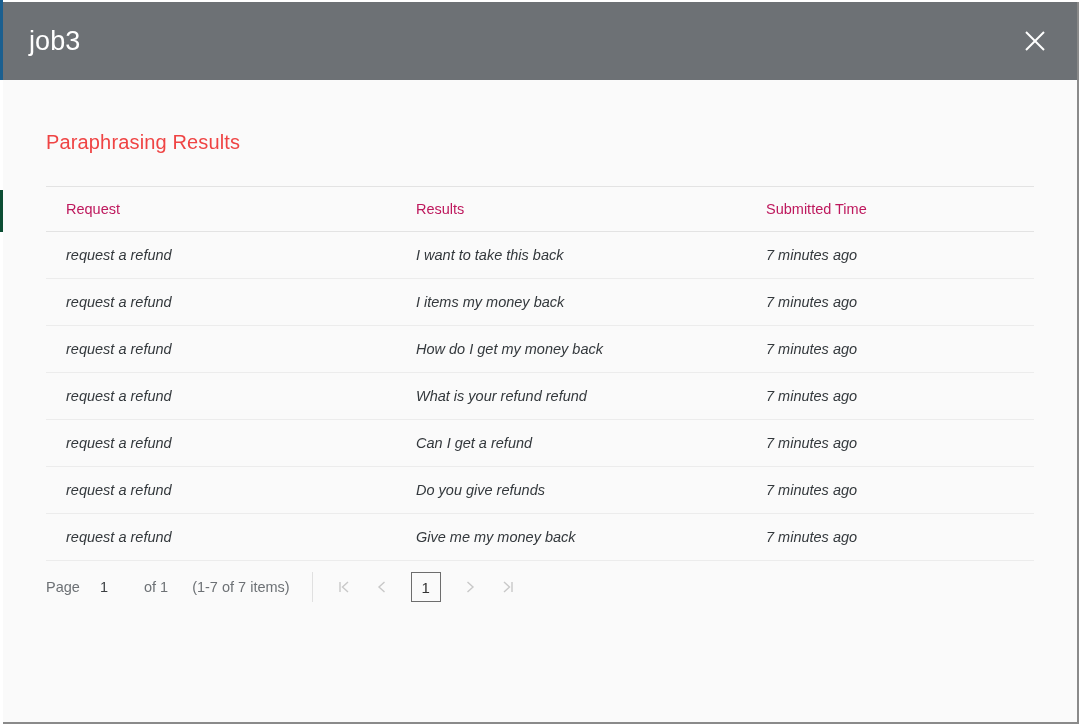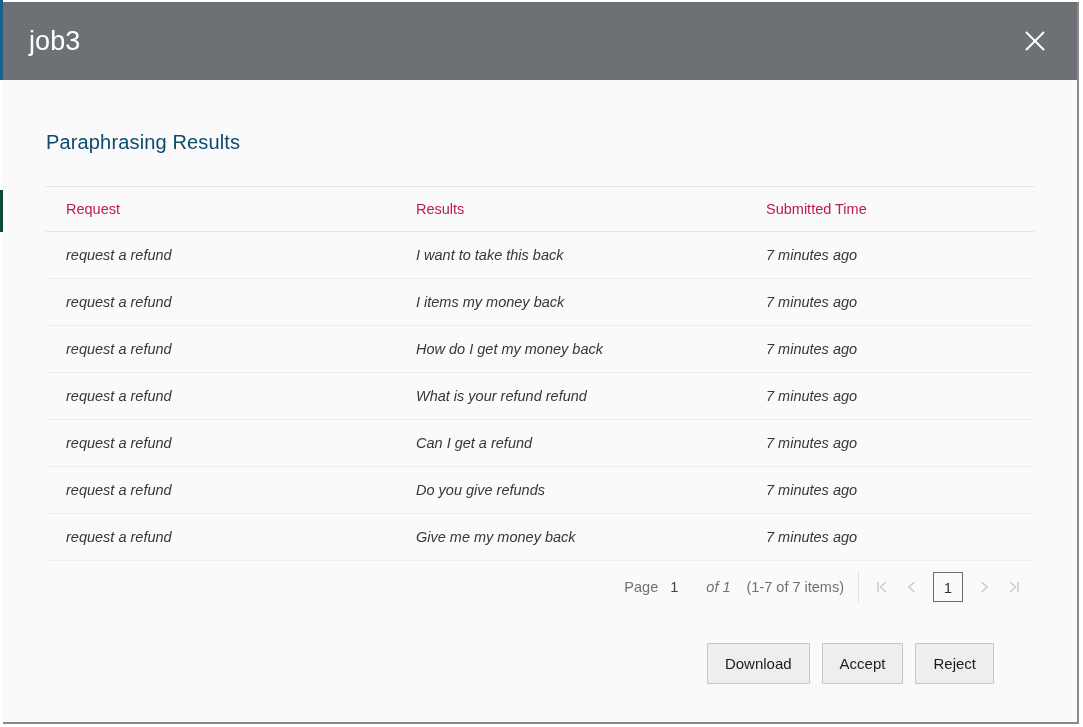--- a/index.html
+++ b/index.html
@@ -76,21 +76,21 @@
   
   #modal-body {
     flex: 1;
     background: #fafafa;
     padding: 0 43px 0 43px;
     box-sizing: border-box;
     position: relative;
   }
   #section-title {
     font-size: 20px;
-    color: #0c4a6e;
+    color: #ef4444;
     font-weight: 400;
     margin: 0;
     padding-top: 51px;
     padding-bottom: 0;
     letter-spacing: .15px;
   }
 
   
   #results-table {
     width: 100%;
@@ -121,29 +121,29 @@
     font-style: italic;
   }
   .col-request { width: 330px; }
   .col-answer  { width: 330px; }
   .col-time    { width: auto; }
 
   
   #pager {
     display: flex;
     align-items: center;
-    justify-content: flex-end;
     height: 52px;
     font-size: 14.5px;
     color: #6d7175;
     padding-right: 5px;
+    gap: 8px;
   }
   #pager .pg-label { margin-right: 12px; }
   #pager .pg-current-page { color: #3b3f42; margin-right: 28px; }
-  #pager .pg-of { margin-right: 16px; font-style: italic; }
+  #pager .pg-of { margin-right: 16px; }
   #pager .pg-items { margin-right: 14px; }
   #pager-divider {
     width: 1px;
     height: 30px;
     background: #e0e0e0;
     margin-right: 8px;
   }
   .pg-btn {
     width: 30px;
     height: 30px;
@@ -294,20 +294,15 @@
       </button>
 
       <button class="pg-btn">
         <svg width="14" height="14" viewBox="0 0 14 14">
           <polyline points="3,2 8.5,7 3,12" fill="none" stroke="#c8c8c8" stroke-width="1.4"></polyline>
           <line x1="11" y1="2" x2="11" y2="12" stroke="#c8c8c8" stroke-width="1.4"></line>
         </svg>
       </button>
     </div>
 
-    <div id="modal-footer">
-      <button class="action-btn">Download</button>
-      <button class="action-btn">Accept</button>
-      <button class="action-btn">Reject</button>
-    </div>
 
   </div>
 </div>
 
 </body></html>

